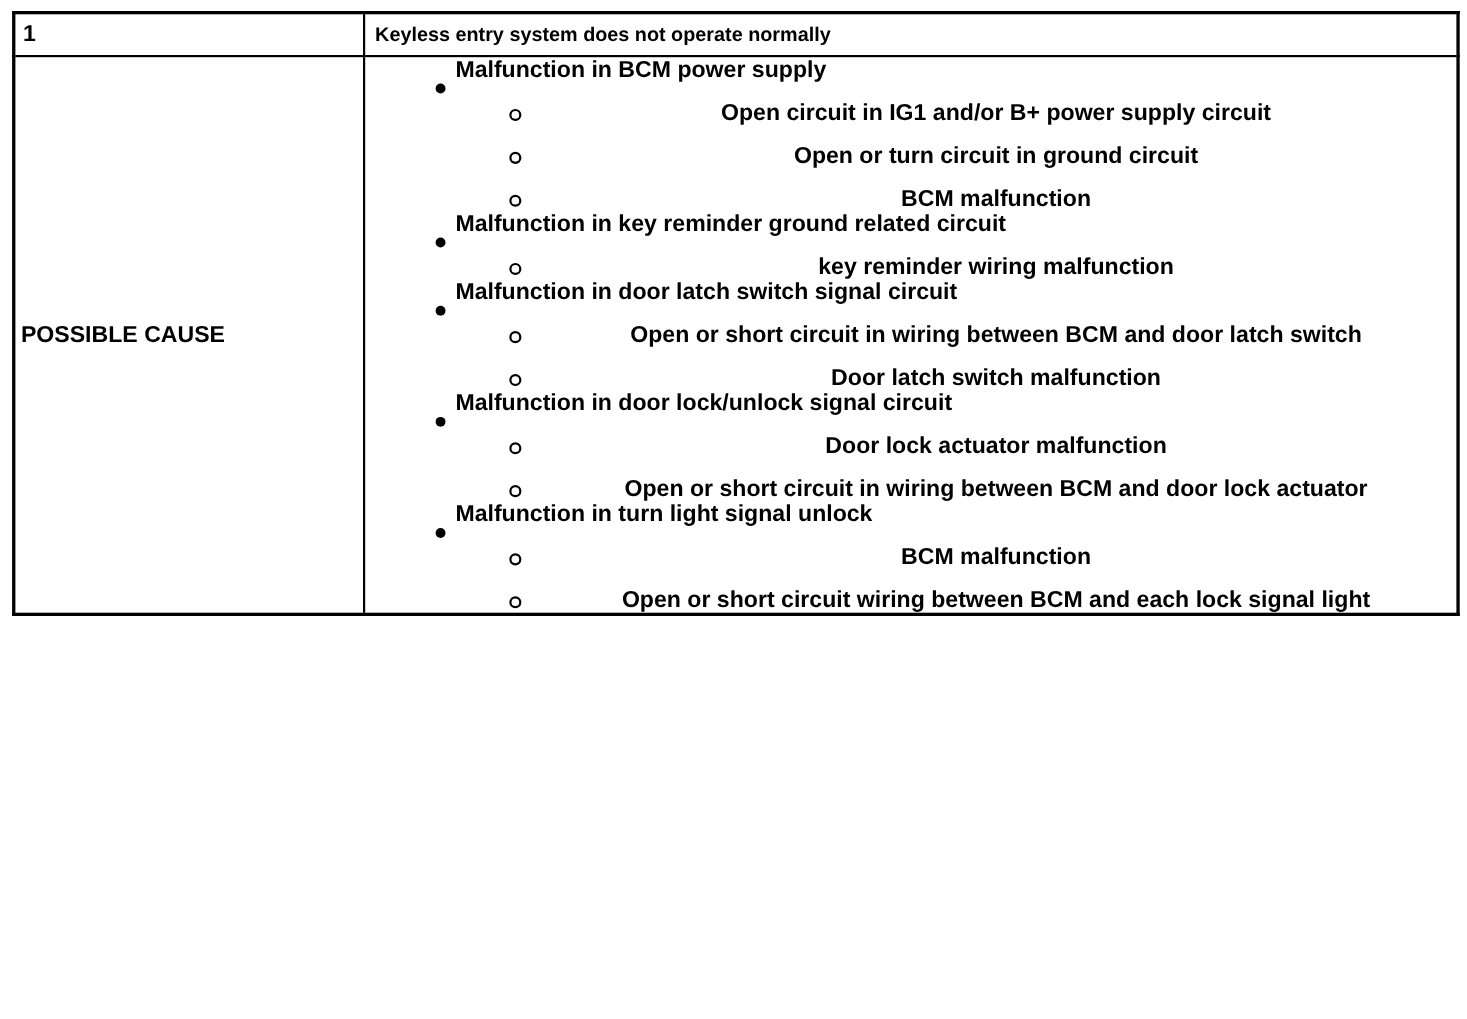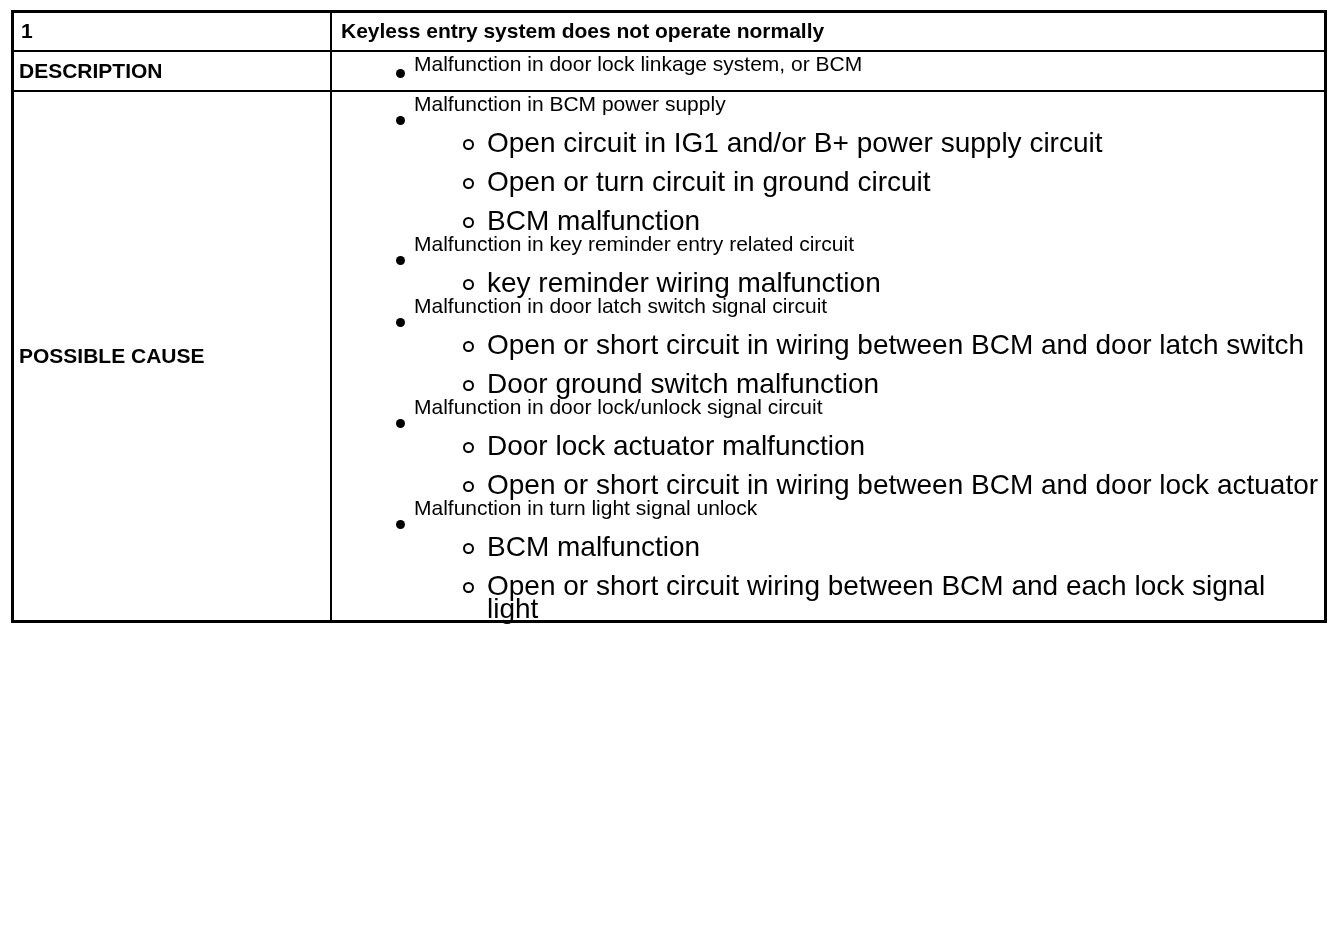--- a/index.html
+++ b/index.html
@@ -39,21 +39,21 @@
     width: 992px;
   }
   .row-id-num {
     font-weight: bold;
     font-size: 21px;
     line-height: 22px;
     padding: 7px 0 8px 7px;
   }
   .row-id-title {
     font-weight: bold;
-    font-size: 21px;
+    font-size: 18px;
     line-height: 22px;
     padding: 7px 0 8px 9px;
   }
   .label-cell {
     font-weight: bold;
     font-size: 21px;
     line-height: 22px;
     padding: 8px 0 8px 5px;
   }
   td.col-label.possible {
@@ -83,20 +83,21 @@
   }
   .desc-list > li.bullet1 {
     padding-top: 9px;
     padding-bottom: 9px;
   }
   .cause-list > li.bullet1 {
     padding-top: 16px;
   }
   .cause-list {
     padding-bottom: 14px;
+    font-weight: bold;
   }
   li.bullet1 > .dot {
     position: absolute;
     left: 64px;
     top: 8px;
     width: 9px;
     height: 9px;
     background: #000;
     border-radius: 50%;
   }
@@ -106,24 +107,25 @@
   .cause-list > li.bullet1 > .dot {
     top: 24px;
   }
   ul.lvl2 {
     list-style: none;
     margin: 0;
     padding: 0;
   }
   ul.lvl2 > li.bullet2 {
     position: relative;
-    font-size: 28px;
+    font-size: 21px;
     line-height: 23px;
     padding: 16px 0 0 73px;
     margin: 0;
+    text-align: center;
   }
   li.bullet2 > .circ {
     position: absolute;
     left: 49px;
     top: 24px;
     width: 7px;
     height: 7px;
     border: 2px solid #000;
     border-radius: 50%;
     box-sizing: content-box;
@@ -140,33 +142,20 @@
     <tbody>
       <tr>
         <td class="col-label">
           <div class="row-id-num">1</div>
         </td>
         <td class="col-content">
           <div class="row-id-title">Keyless entry system does not operate normally</div>
         </td>
       </tr>
       <tr>
-        <td class="col-label">
-          <div class="label-cell">DESCRIPTION</div>
-        </td>
-        <td class="col-content">
-          <ul class="lvl1 desc-list">
-            <li class="bullet1">
-              <span class="dot"></span>
-              <span class="txt">Malfunction in door lock linkage system, or BCM</span>
-            </li>
-          </ul>
-        </td>
-      </tr>
-      <tr>
         <td class="col-label possible">
           <div class="label-vcenter">POSSIBLE CAUSE</div>
         </td>
         <td class="col-content">
           <ul class="lvl1 cause-list">
 
             <li class="bullet1">
               <span class="dot"></span>
               <span class="txt">Malfunction in BCM power supply</span>
               <ul class="lvl2">
@@ -180,40 +169,40 @@
                 </li>
                 <li class="bullet2">
                   <span class="circ"></span>
                   <span class="txt">BCM malfunction</span>
                 </li>
               </ul>
             </li>
 
             <li class="bullet1">
               <span class="dot"></span>
-              <span class="txt">Malfunction in key reminder entry related circuit</span>
+              <span class="txt">Malfunction in key reminder ground related circuit</span>
               <ul class="lvl2">
                 <li class="bullet2">
                   <span class="circ"></span>
                   <span class="txt">key reminder wiring malfunction</span>
                 </li>
               </ul>
             </li>
 
             <li class="bullet1">
               <span class="dot"></span>
               <span class="txt">Malfunction in door latch switch signal circuit</span>
               <ul class="lvl2">
                 <li class="bullet2">
                   <span class="circ"></span>
                   <span class="txt">Open or short circuit in wiring between BCM and door latch switch</span>
                 </li>
                 <li class="bullet2">
                   <span class="circ"></span>
-                  <span class="txt">Door ground switch malfunction</span>
+                  <span class="txt">Door latch switch malfunction</span>
                 </li>
               </ul>
             </li>
 
             <li class="bullet1">
               <span class="dot"></span>
               <span class="txt">Malfunction in door lock/unlock signal circuit</span>
               <ul class="lvl2">
                 <li class="bullet2">
                   <span class="circ"></span>

